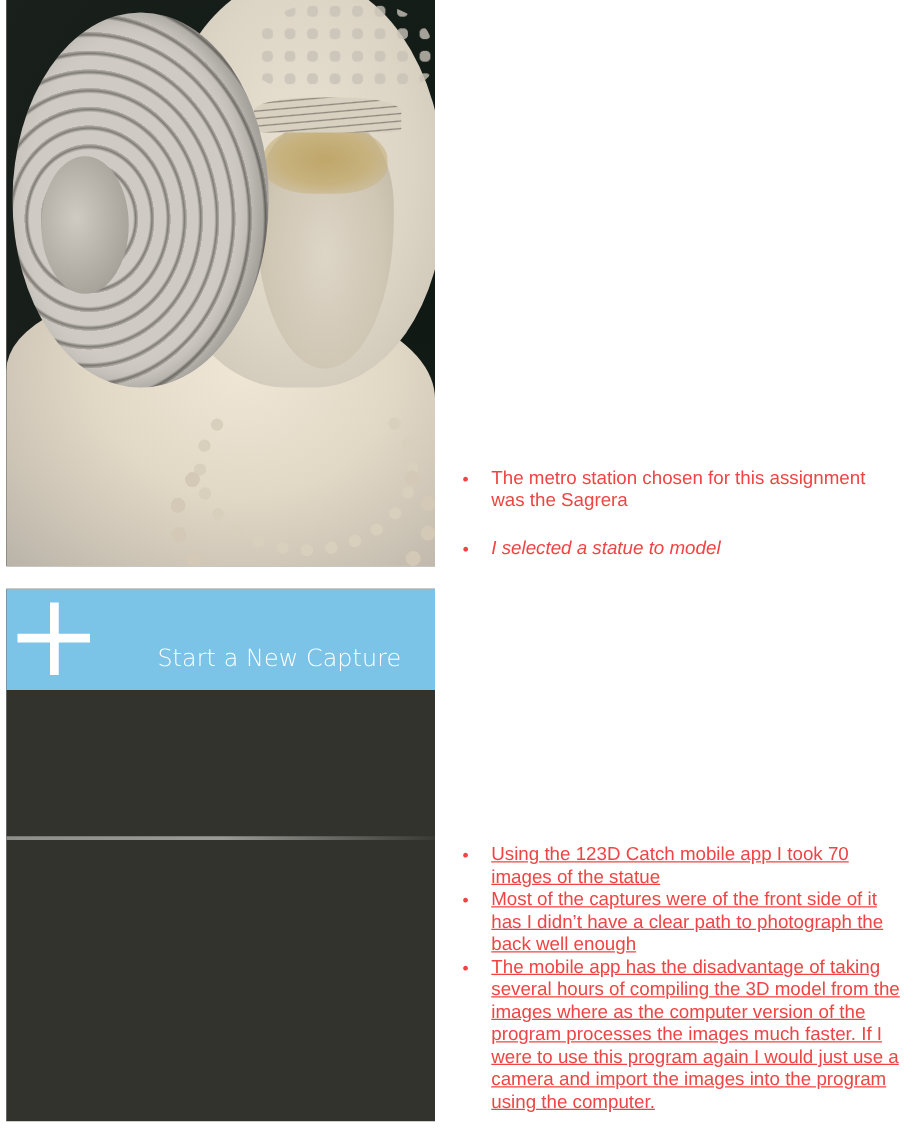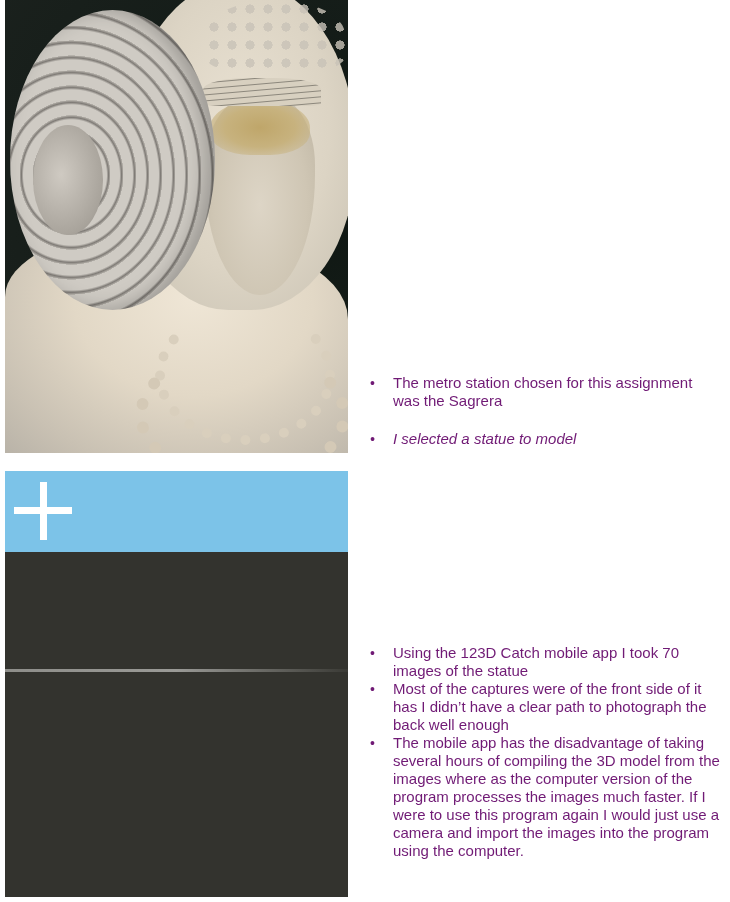--- a/index.html
+++ b/index.html
@@ -62,28 +62,28 @@
       border-top-color: transparent;
     }
     .photo .beads {
       left: 200px; top: 0px; width: 140px; height: 70px;
       background: radial-gradient(circle, #c9c3b8 35%, transparent 37%) 0 0 / 18px 18px;
       opacity: .8;
       border-radius: 50% 50% 20% 20%;
     }
 
     
-    .bullets { position: absolute; list-style: none; font-size: 15px; line-height: 18px; color: #701a75; }
+    .bullets { position: absolute; list-style: none; font-size: 15px; line-height: 18px; color: #ef4444; }
     .bullets li { position: relative; padding-left: 23px; }
     .bullets li::before {
       content: "•"; position: absolute; left: 0; top: 0; font-size: 14px;
     }
     .bullets-1 { left: 370px; top: 374px; width: 330px; }
     .bullets-1 li + li { margin-top: 20px; font-style: italic; }
-    .bullets-2 { left: 370px; top: 644px; width: 350px; }
+    .bullets-2 { left: 370px; top: 675px; width: 350px; text-decoration: underline; }
 
     
     .app {
       position: absolute; left: 5px; top: 471px; width: 343px; height: 426px;
       background: #33332e; overflow: hidden;
     }
     .app-header {
       position: absolute; left: 0; top: 0; width: 343px; height: 81px;
       background: #7cc3e8; cursor: pointer;
     }
@@ -149,20 +149,21 @@
 </div>
 
 <ul class="bullets bullets-1">
   <li>The metro station chosen for this assignment was the Sagrera</li>
   <li>I selected a statue to model</li>
 </ul>
 
 <div class="app">
   <div class="app-header">
     <span class="plus-icon"></span>
+    <span class="header-label">Start a New Capture</span>
   </div>
 
 
   <div class="row-divider"></div>
   <div class="empty-area"></div>
 </div>
 
 <ul class="bullets bullets-2">
   <li>Using the 123D Catch mobile app I took 70 images of the statue</li>
   <li>Most of the captures were of the front side of it has I didn’t have a clear path to photograph the back well enough</li>

